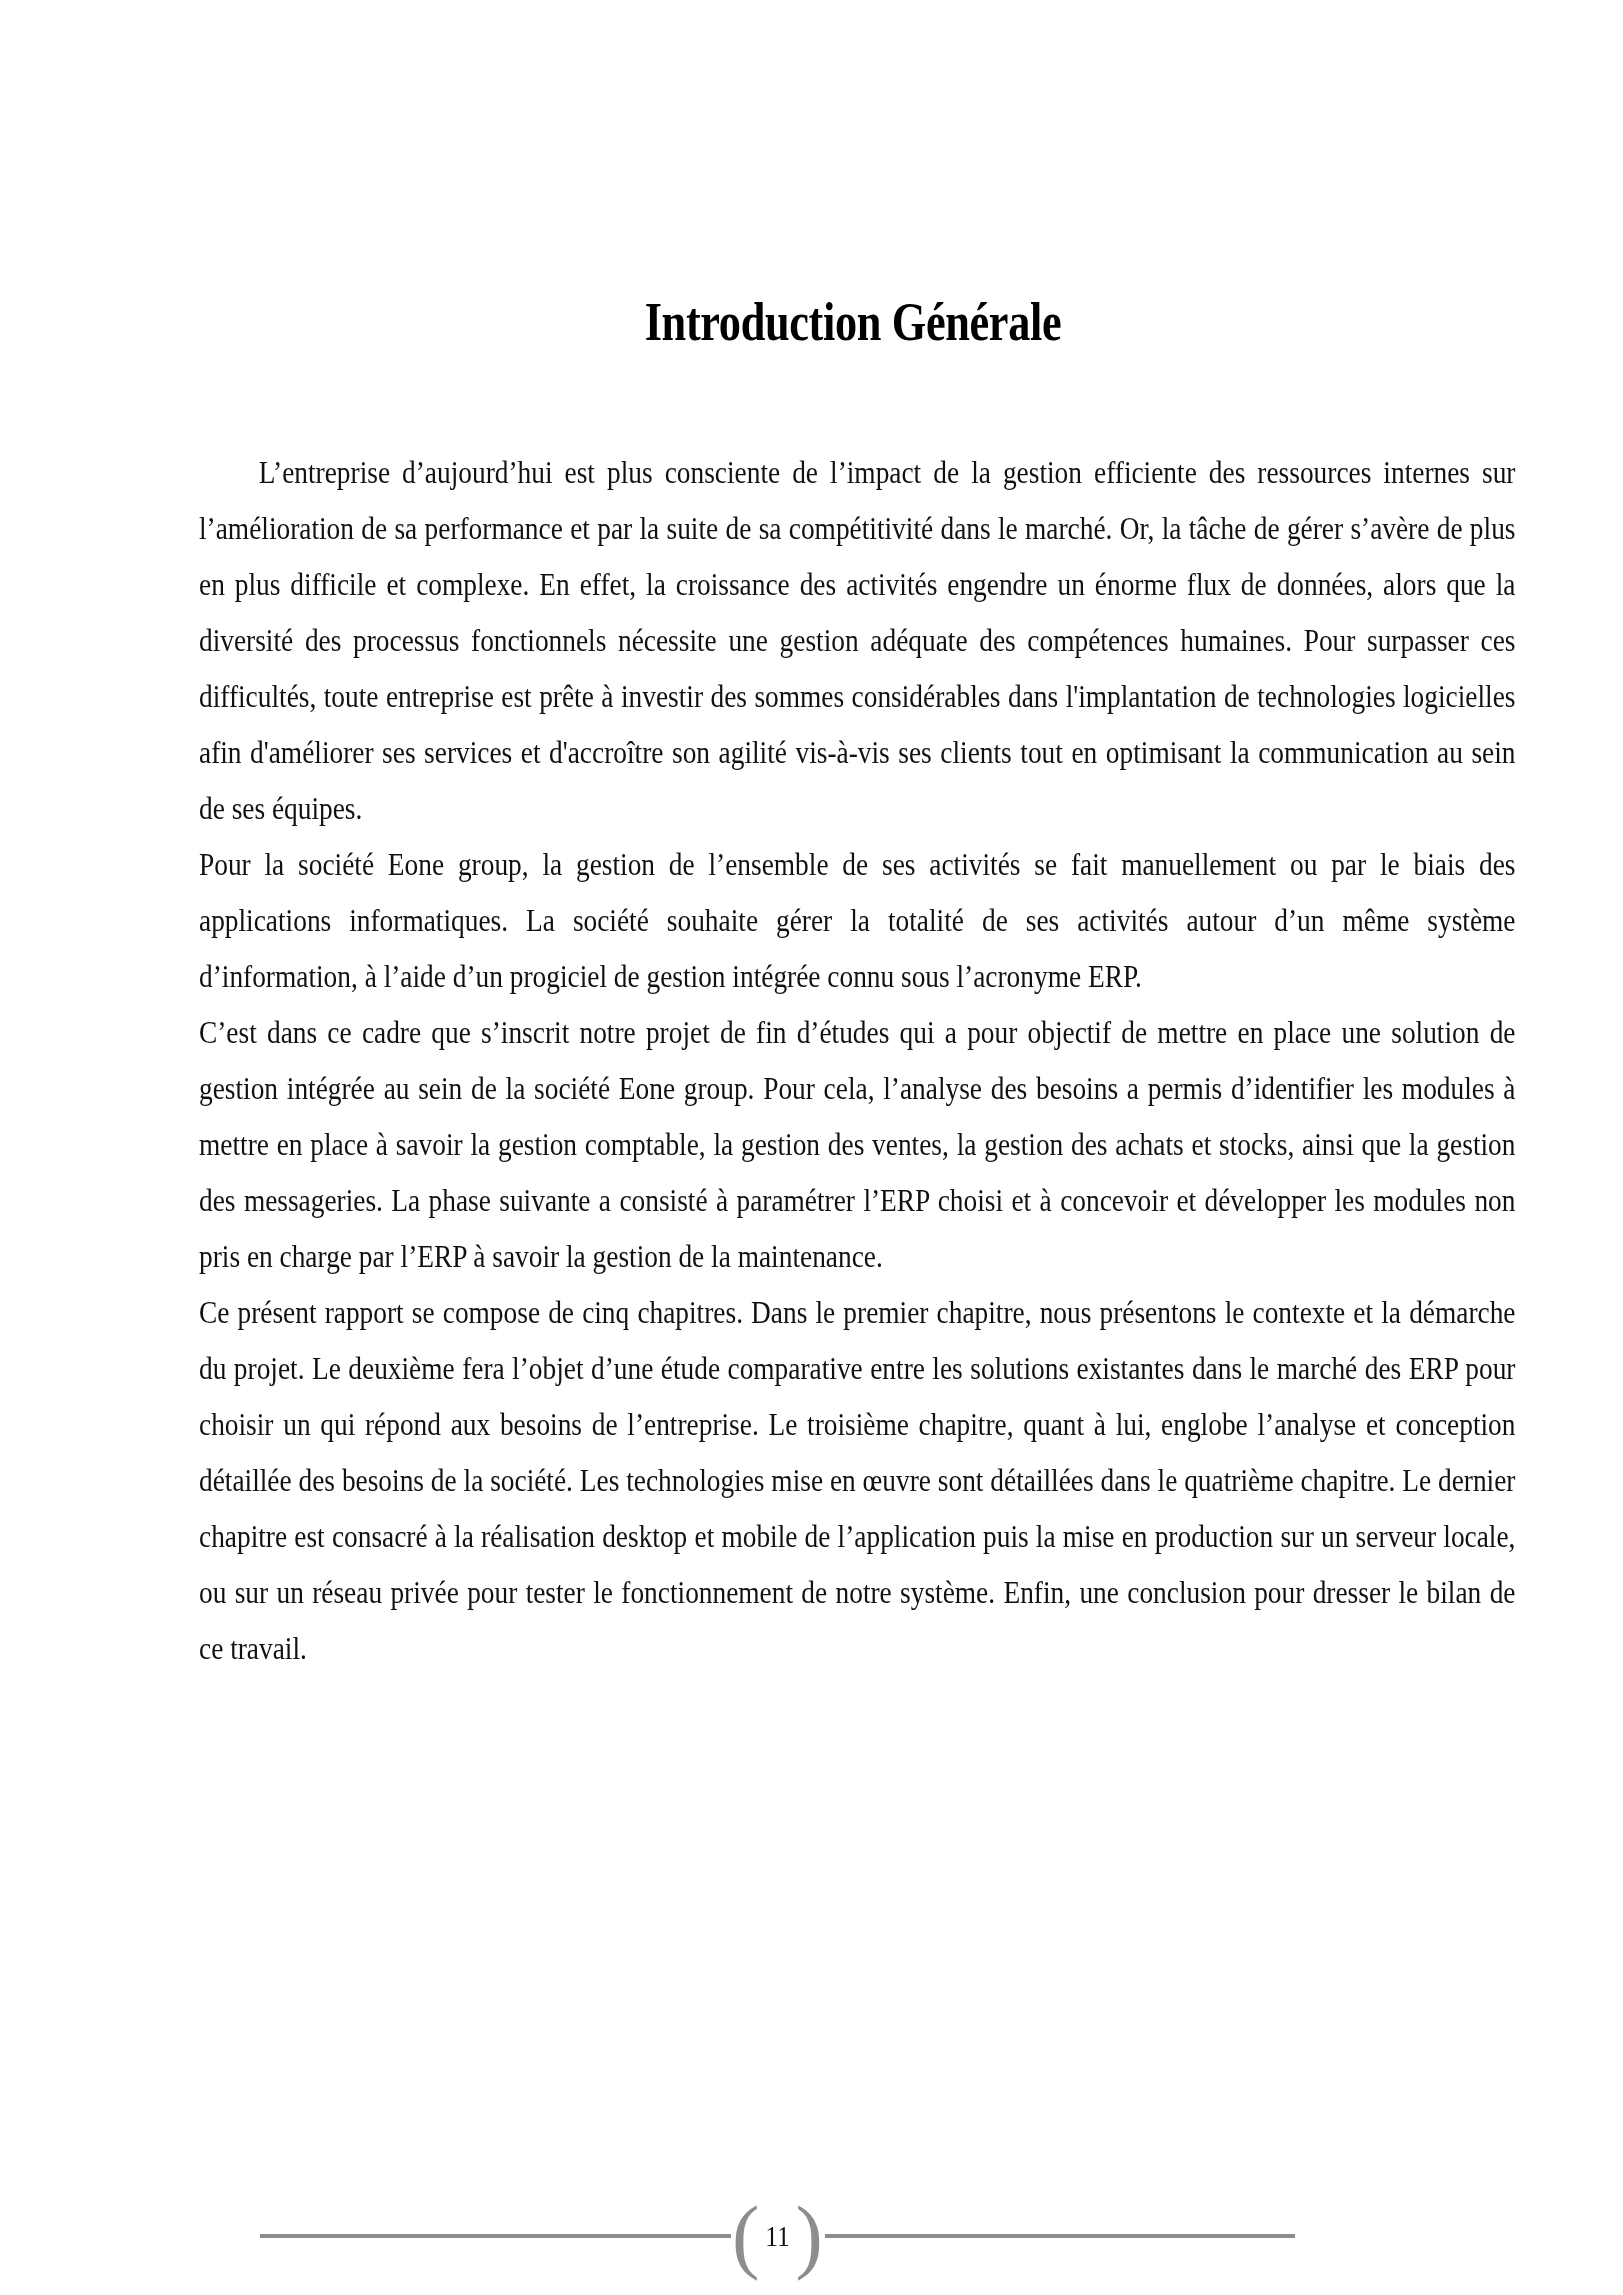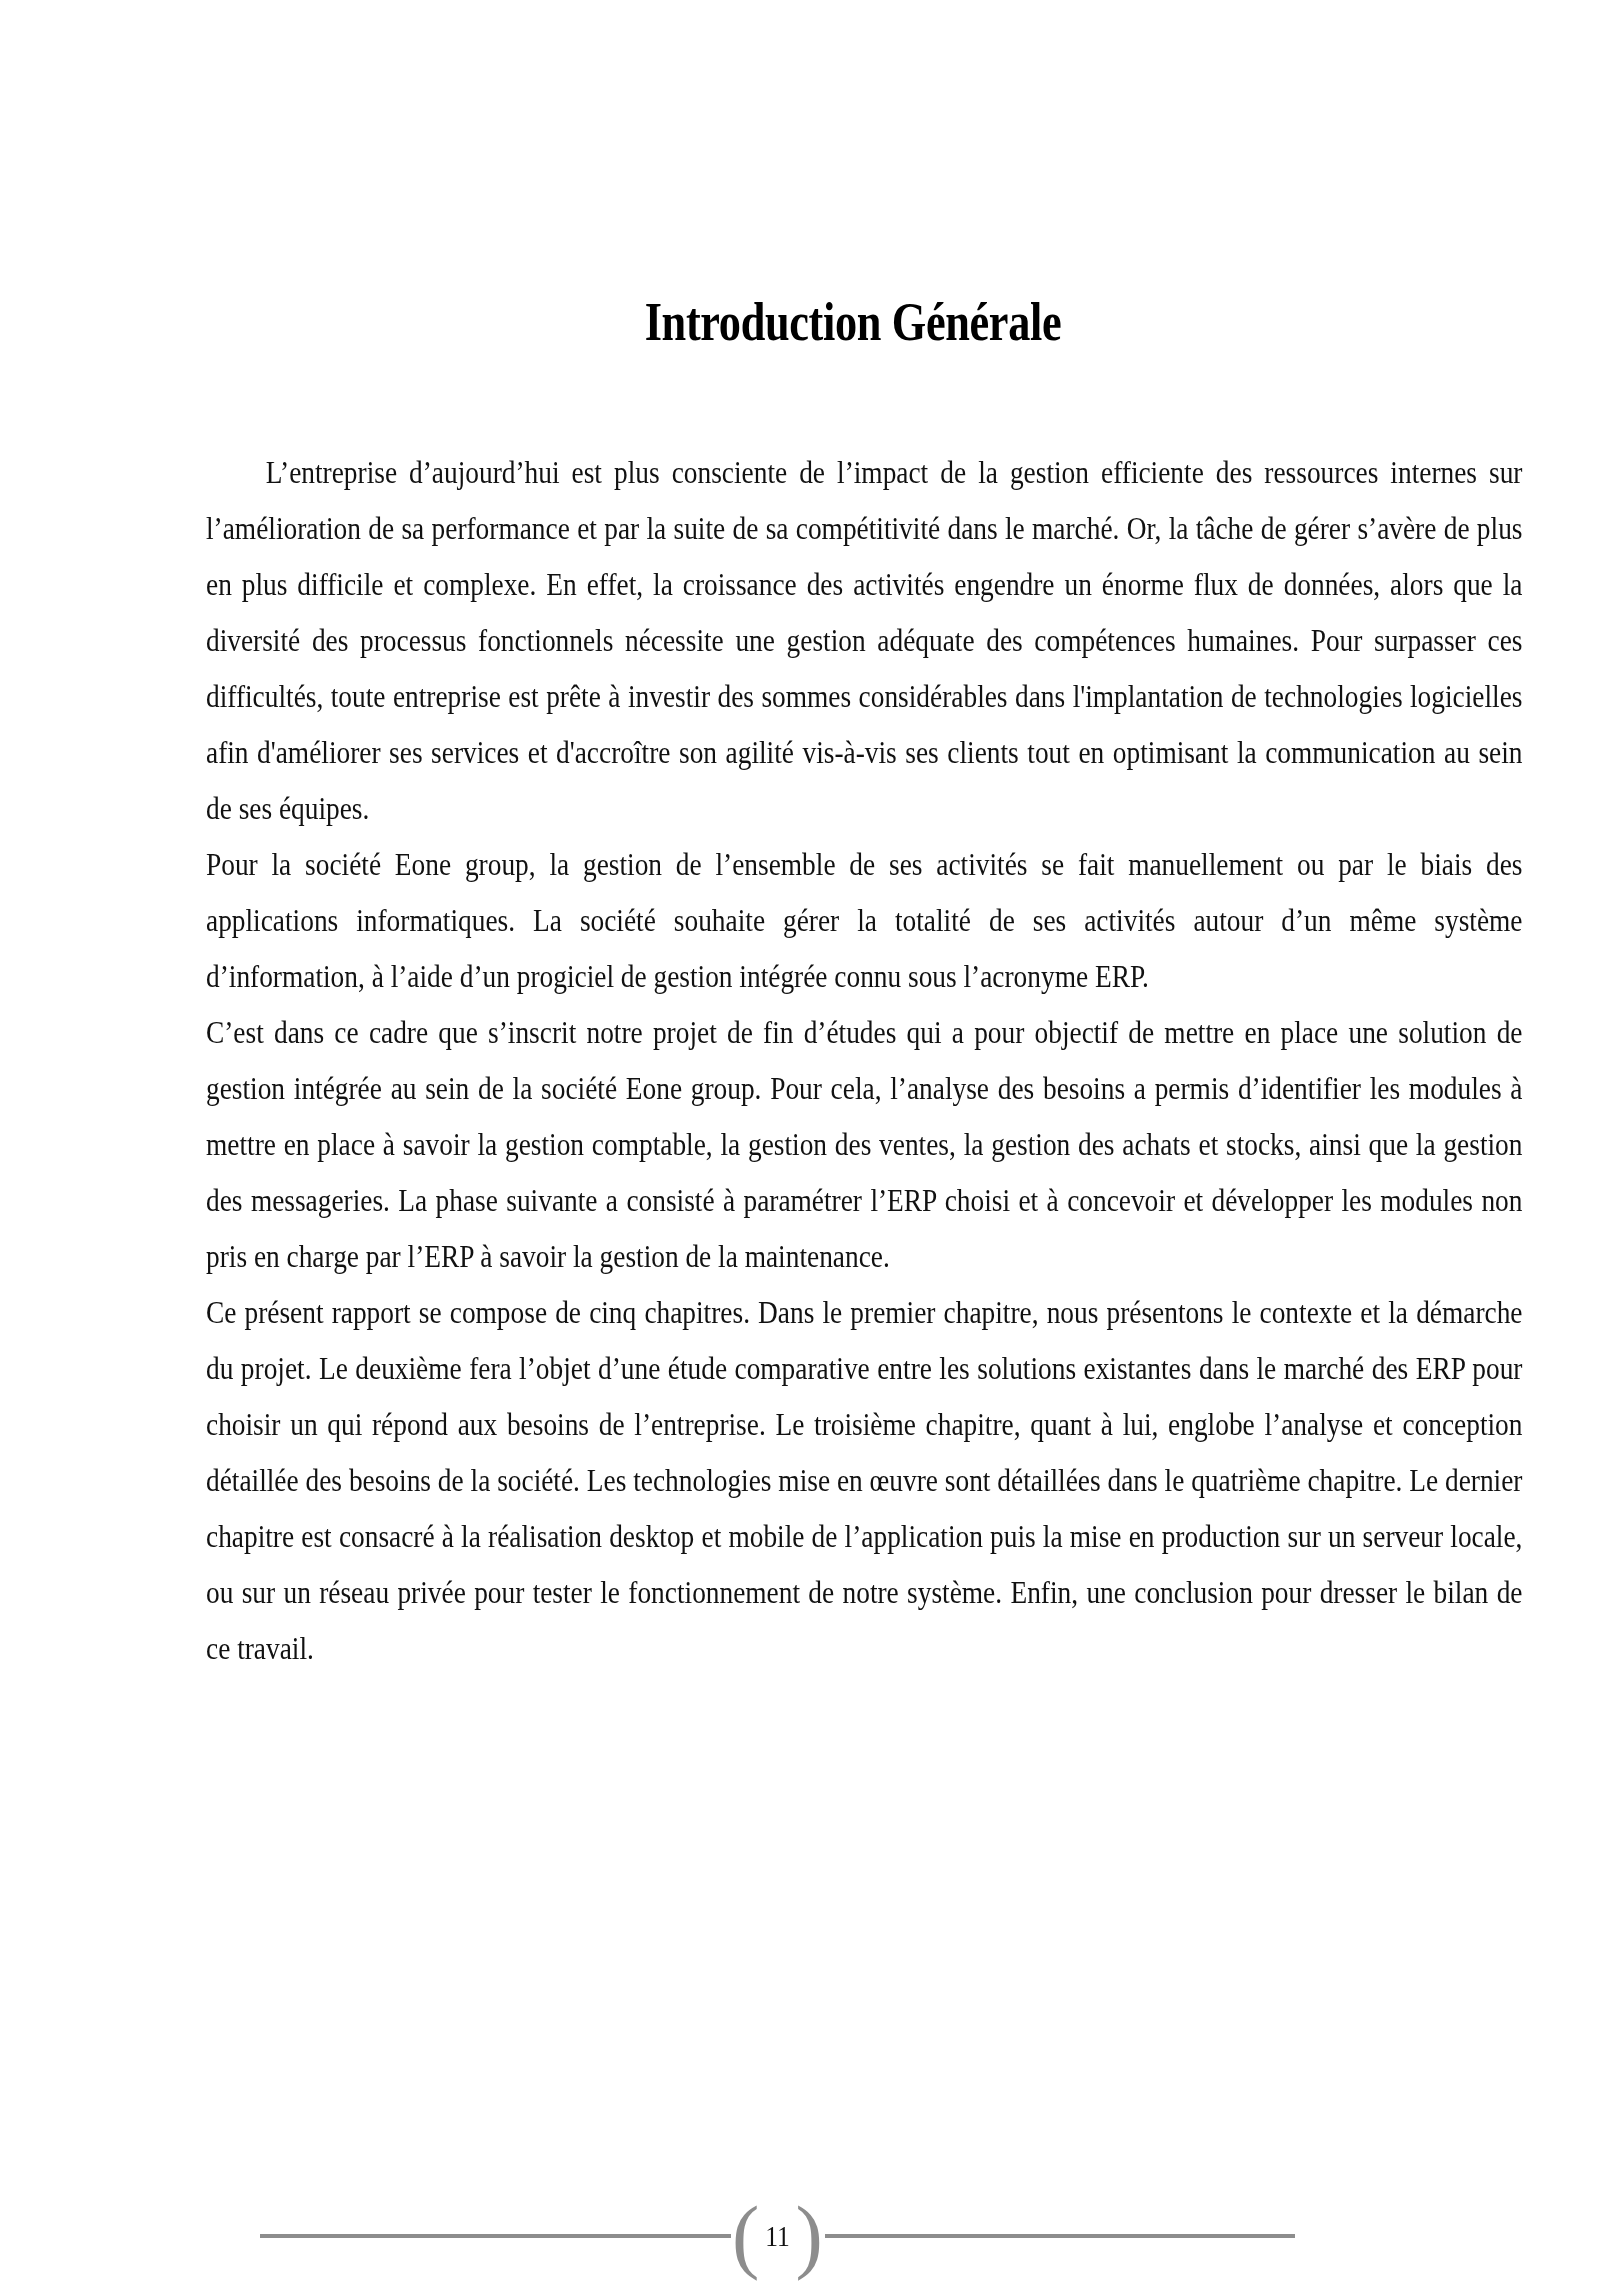--- a/index.html
+++ b/index.html
@@ -34,21 +34,21 @@
     font-weight: bold;
     letter-spacing: -0.4px;
     color: #000000;
     font-family: "Liberation Serif", "DejaVu Serif", serif;
     transform: scaleX(0.82);
     transform-origin: center top;
     line-height: 1.0;
   }
   .body-block {
     position: absolute;
-    left: 11px;
+    left: 4px;
     top: 444px;
     width: 1316px;
   }
   p.para {
     margin: 0 0 0 0;
     padding: 0;
     text-align: justify;
     text-justify: inter-word;
     font-size: 32px;
     line-height: 56px;

